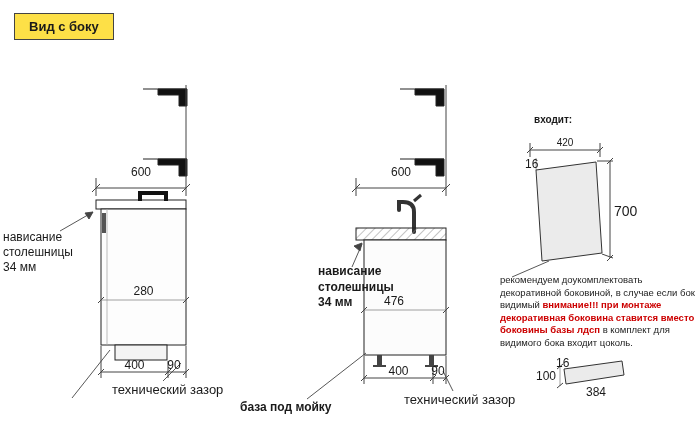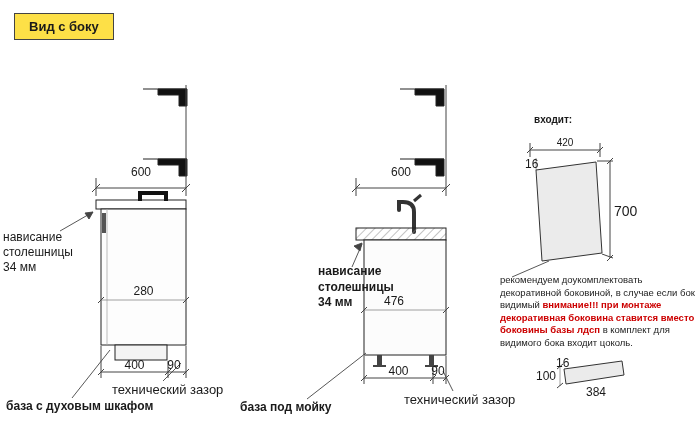--- a/index.html
+++ b/index.html
@@ -170,21 +170,20 @@
 
   <div class="titlebox">Вид с боку</div>
 
   <div class="txt ctr" style="left:96px;top:165px;width:90px;">600</div>
   <div class="txt ctr" style="left:101px;top:284px;width:85px;">280</div>
   <div class="txt ctr" style="left:101px;top:358px;width:67px;">400</div>
   <div class="txt ctr" style="left:158px;top:358px;width:32px;">90</div>
   <div class="txt pre small" style="left:3px;top:230px;width:80px;line-height:1.25;">нависание
 столешницы 34 мм</div>
   <div class="txt note" style="left:112px;top:382px;">технический зазор</div>
-  <div class="txt bold" style="left:6px;top:399px;">база с духовым шкафом</div>
 
   <div class="txt ctr" style="left:356px;top:165px;width:90px;">600</div>
   <div class="txt ctr" style="left:364px;top:294px;width:60px;">476</div>
   <div class="txt ctr" style="left:364px;top:364px;width:69px;">400</div>
   <div class="txt ctr" style="left:426px;top:364px;width:24px;">90</div>
   <div class="txt pre small bold" style="left:318px;top:264px;width:50px;line-height:1.3;">нависание
 столешницы
 34 мм</div>
   <div class="txt note" style="left:404px;top:392px;">технический зазор</div>
   <div class="txt bold" style="left:240px;top:400px;">база под мойку</div>

